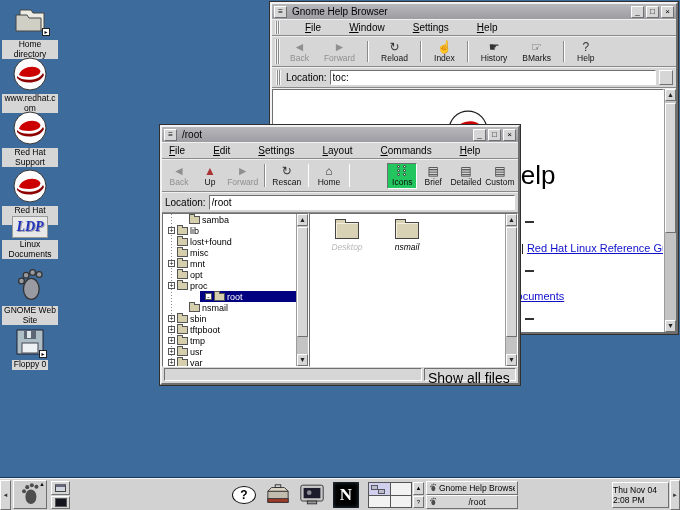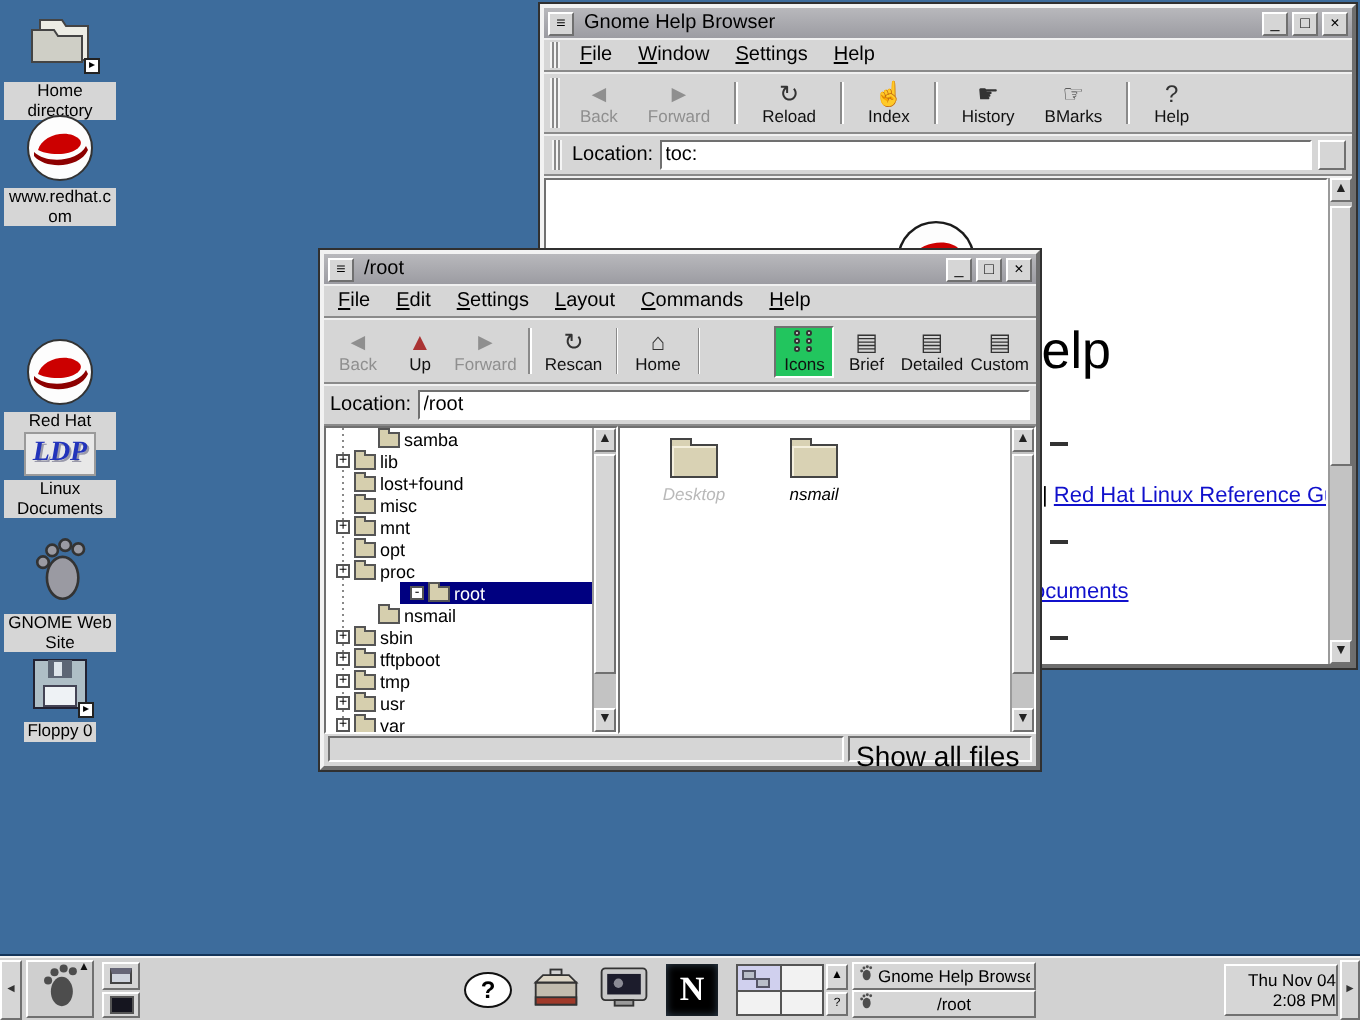--- a/index.html
+++ b/index.html
@@ -15,21 +15,21 @@
   .ldp-text { font-family:"Liberation Serif", serif; font-style:italic; font-weight:bold; font-size:14px; color:#2233bb; text-shadow:1px 1px 0 #99a; }
 
   
   .window { position:absolute; background:#d6d6d6; border:2px solid; border-color:#f2f2f2 #6e6e6e #6e6e6e #f2f2f2; box-shadow:0 0 0 1px #303030; }
   .titlebar { height:15px; background:linear-gradient(#b8b8bc,#9c9ca2); display:flex; align-items:center; gap:2px; padding:1px 2px; }
   .tb-box { width:13px; height:12px; background:#d6d6d6; border:1px solid; border-color:#fff #707070 #707070 #fff; font-size:8px; line-height:10px; text-align:center; flex:0 0 auto; }
   .tb-title { flex:1; font-size:10px; padding-left:3px; white-space:nowrap; overflow:hidden; }
   .tb-ctrl { width:13px; height:12px; background:#d6d6d6; border:1px solid; border-color:#fff #707070 #707070 #fff; font-size:8px; line-height:9px; text-align:center; flex:0 0 auto; }
   .bar { border-top:1px solid #f0f0f0; border-bottom:1px solid #8a8a8a; background:#d6d6d6; display:flex; align-items:center; }
   .grip { width:5px; align-self:stretch; margin:1px 2px 1px 1px; background:repeating-linear-gradient(90deg,#f5f5f5 0 1px,#8a8a8a 1px 2px); }
-  .menubar { height:17px; padding:0 2px; gap:3px; }
+  .menubar { height:17px; padding:0 2px; gap:18px; }
   .mitem { display:inline-block; padding:2px 5px; font-size:10px; }
   .mitem::first-letter { text-decoration:underline; }
   .toolbar { padding:1px 2px; gap:1px; }
   .tbtn { display:flex; flex-direction:column; align-items:center; justify-content:center; padding:1px 6px; min-width:30px; border:1px solid transparent; }
   .tbtn .ticon { font-size:12px; line-height:13px; height:13px; color:#333; }
   .tbtn .tlabel { font-size:8.5px; line-height:9px; color:#111; }
   .tbtn.disabled .ticon, .tbtn.disabled .tlabel { color:#8f8f8f; }
   .tbtn.pressed { border:1px solid; border-color:#707070 #fff #fff #707070; background:#22c55e;margin-left:32px; }
   .tsep { width:2px; align-self:stretch; margin:3px 4px; background:linear-gradient(90deg,#8a8a8a 50%,#fff 50%); }
   .locbar { height:21px; padding:1px 3px; gap:3px; }
@@ -100,21 +100,21 @@
   .nscape { width:26px; height:26px; background:#000; color:#fff; font-family:"Liberation Serif",serif; font-weight:bold; font-size:17px; display:flex; align-items:center; justify-content:center; box-shadow:inset 0 0 4px #345; }
   .pager { position:absolute; left:368px; top:3px; width:44px; height:26px; display:grid; grid-template-columns:1fr 1fr; grid-template-rows:1fr 1fr; border:1px solid #555; background:#555; gap:1px; }
   .pcell { background:#f2f2f2; position:relative; }
   .pcell.active { background:#d0d0ee; }
   .pwin { position:absolute; width:7px; height:5px; background:#b9bec9; border:1px solid #556; }
   .pager-side { position:absolute; left:413px; top:3px; width:11px; height:26px; display:flex; flex-direction:column; gap:1px; }
   .pg-btn { flex:1; background:#d6d6d6; border:1px solid; border-color:#fff #707070 #707070 #fff; font-size:6px; text-align:center; line-height:10px; }
   .tasklist { position:absolute; left:426px; top:2px; width:92px; height:28px; display:flex; flex-direction:column; }
   .taskbtn { flex:1; background:#d6d6d6; border:1px solid; border-color:#fff #707070 #707070 #fff; display:flex; align-items:center; gap:2px; padding:0 2px; overflow:hidden; }
   .taskbtn .tk-label { font-size:8.5px; white-space:nowrap; overflow:hidden; flex:1; text-align:center; }
-  .clock { position:absolute; left:612px; top:3px; width:57px; height:26px; background:#d6d6d6; border:1px solid; border-color:#fff #707070 #707070 #fff; display:flex; flex-direction:column; align-items:flex-end; justify-content:center; }
+  .clock { position:absolute; left:612px; top:3px; width:57px; height:26px; background:#d6d6d6; border:1px solid; border-color:#fff #707070 #707070 #fff; display:flex; flex-direction:column; align-items:flex-start; justify-content:center; }
   .clock div { font-size:8.5px; line-height:10px; }
 </style>
 </head>
 <body>
 
 <div class="desktop">
 
   <div class="dicon" style="top:6px">
     <span style="position:relative">
       <svg width="36" height="30" viewBox="0 0 36 30">
@@ -130,20 +130,30 @@
     <span>
       <svg class="rh" width="36" height="36" viewBox="0 0 36 36">
         <circle cx="18" cy="18" r="16" fill="#fdfdfd" stroke="#333"></circle>
         <path d="M7 19c2-8 16-11 21-5 2 3-3 7-11 7-5 0-8-1-10-2z" fill="#cc0000"></path>
         <path d="M5 20c6 6 22 5 26-3l1 2c-4 9-21 10-27 3z" fill="#8d0000"></path>
       </svg>
     </span>
     <span class="dlabel">www.redhat.com</span>
   </div>
 
+  <div class="dicon" style="top:110px">
+    <span>
+      <svg class="rh" width="36" height="36" viewBox="0 0 36 36">
+        <circle cx="18" cy="18" r="16" fill="#fdfdfd" stroke="#333"></circle>
+        <path d="M7 19c2-8 16-11 21-5 2 3-3 7-11 7-5 0-8-1-10-2z" fill="#cc0000"></path>
+        <path d="M5 20c6 6 22 5 26-3l1 2c-4 9-21 10-27 3z" fill="#8d0000"></path>
+      </svg>
+    </span>
+    <span class="dlabel">Red Hat Support</span>
+  </div>
 
   <div class="dicon" style="top:168px">
     <span>
       <svg class="rh" width="36" height="36" viewBox="0 0 36 36">
         <circle cx="18" cy="18" r="16" fill="#fdfdfd" stroke="#333"></circle>
         <path d="M7 19c2-8 16-11 21-5 2 3-3 7-11 7-5 0-8-1-10-2z" fill="#cc0000"></path>
         <path d="M5 20c6 6 22 5 26-3l1 2c-4 9-21 10-27 3z" fill="#8d0000"></path>
       </svg>
     </span>
     <span class="dlabel">Red Hat Errata</span>

